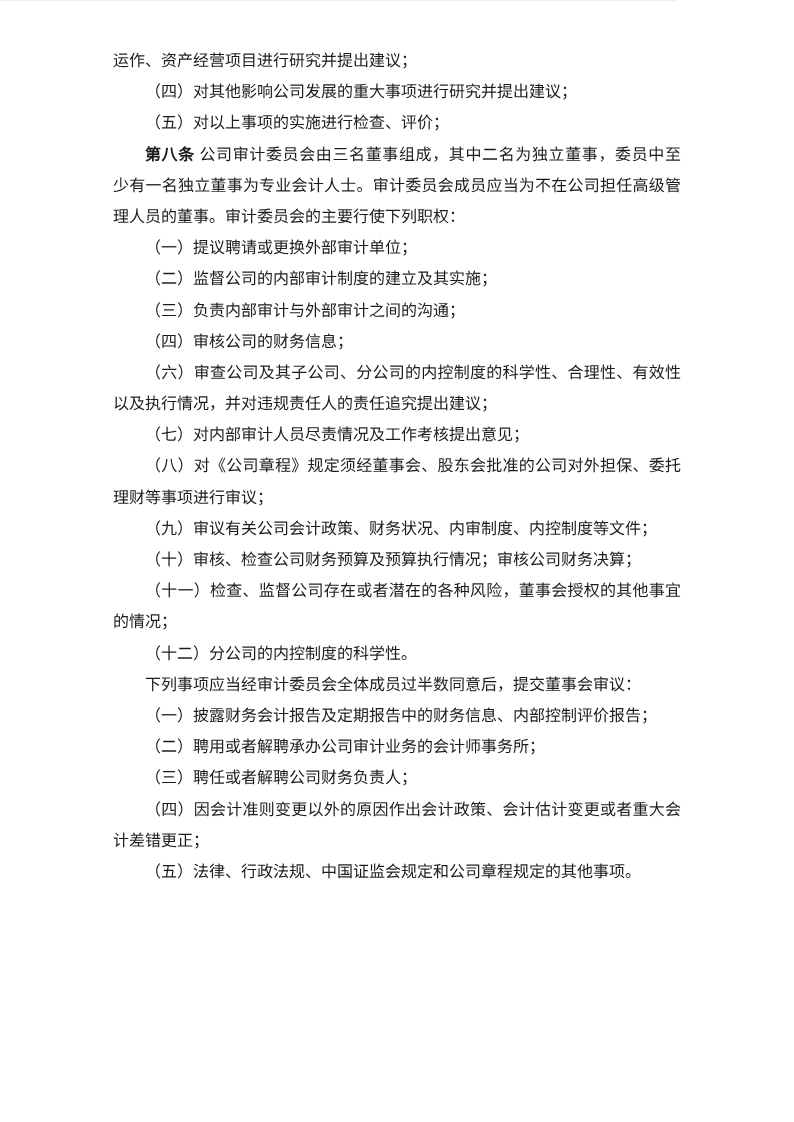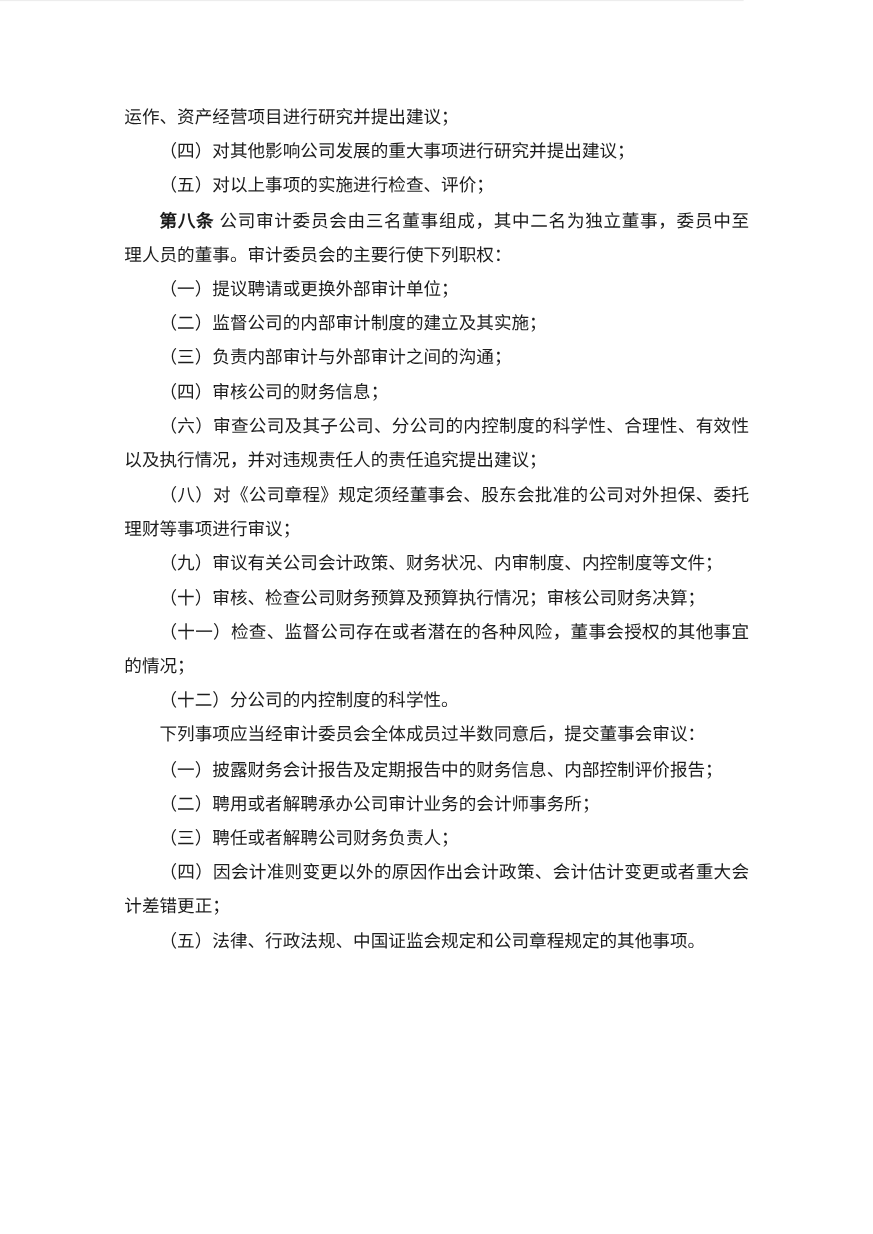--- a/index.html
+++ b/index.html
@@ -11,21 +11,21 @@
     width: 794px;
     height: 1122px;
     overflow: hidden;
     font-family: "Liberation Serif", "DejaVu Serif", serif;
     color: #1c1c1c;
   }
   .page {
     box-sizing: border-box;
     width: 676px;
     height: 1122px;
-    padding: 91px 113px 0 113px;
+    padding: 44px 113px 0 113px;
     background: #ffffff;
     border-top: 1px solid #ededed;
   }
   .doc-body {
     width: 568px;
   }
   .line {
     font-size: 16px;
     line-height: 31.2px;
     height: 31.2px;
@@ -46,27 +46,29 @@
 </style>
 </head>
 <body>
 
 <div class="page">
   <div class="doc-body">
       <div class="line">运作、资产经营项目进行研究并提出建议；</div>
       <div class="line indent">（四）对其他影响公司发展的重大事项进行研究并提出建议；</div>
       <div class="line indent">（五）对以上事项的实施进行检查、评价；</div>
       <div class="line indent justify"><b>第八条</b> 公司审计委员会由三名董事组成，其中二名为独立董事，委员中至</div>
+      <div class="line justify">少有一名独立董事为专业会计人士。审计委员会成员应当为不在公司担任高级管</div>
       <div class="line">理人员的董事。审计委员会的主要行使下列职权：</div>
       <div class="line indent">（一）提议聘请或更换外部审计单位；</div>
       <div class="line indent">（二）监督公司的内部审计制度的建立及其实施；</div>
       <div class="line indent">（三）负责内部审计与外部审计之间的沟通；</div>
       <div class="line indent">（四）审核公司的财务信息；</div>
       <div class="line indent justify">（六）审查公司及其子公司、分公司的内控制度的科学性、合理性、有效性</div>
       <div class="line">以及执行情况，并对违规责任人的责任追究提出建议；</div>
+      <div class="line indent">（七）对内部审计人员尽责情况及工作考核提出意见；</div>
       <div class="line indent justify">（八）对《公司章程》规定须经董事会、股东会批准的公司对外担保、委托</div>
       <div class="line">理财等事项进行审议；</div>
       <div class="line indent">（九）审议有关公司会计政策、财务状况、内审制度、内控制度等文件；</div>
       <div class="line indent">（十）审核、检查公司财务预算及预算执行情况；审核公司财务决算；</div>
       <div class="line indent justify">（十一）检查、监督公司存在或者潜在的各种风险，董事会授权的其他事宜</div>
       <div class="line">的情况；</div>
       <div class="line indent">（十二）分公司的内控制度的科学性。</div>
       <div class="line indent">下列事项应当经审计委员会全体成员过半数同意后，提交董事会审议：</div>
       <div class="line indent">（一）披露财务会计报告及定期报告中的财务信息、内部控制评价报告；</div>
       <div class="line indent">（二）聘用或者解聘承办公司审计业务的会计师事务所；</div>

